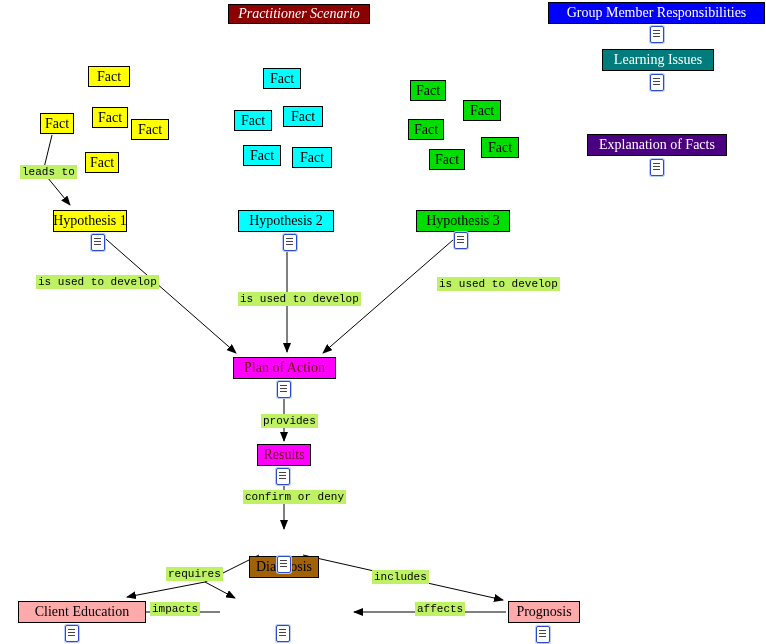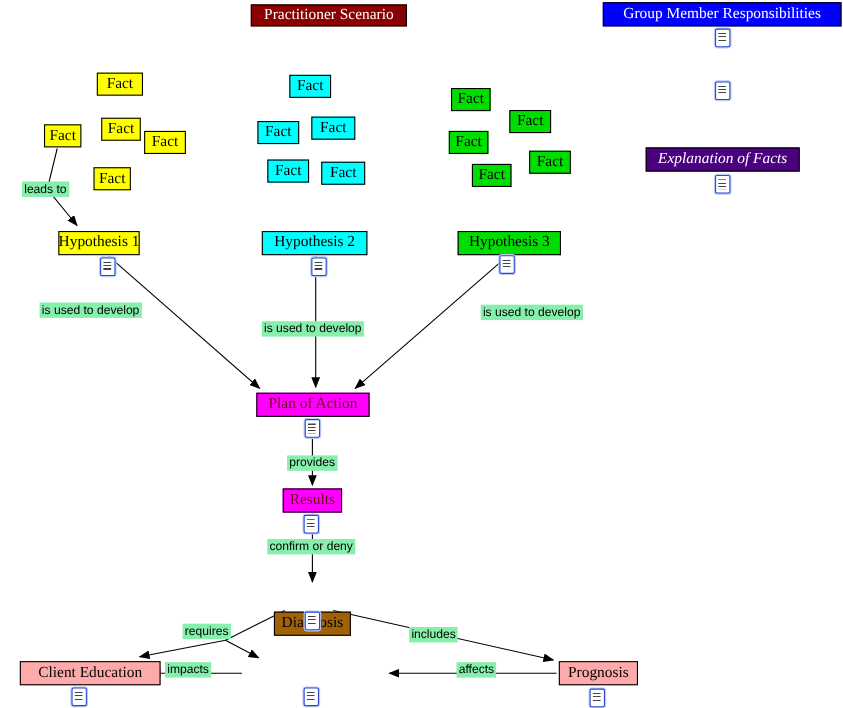--- a/index.html
+++ b/index.html
@@ -2,32 +2,32 @@
 <html><head>
 <meta charset="utf-8">
 <style>
   html,body{margin:0;padding:0;background:#fff;}
   #canvas{position:relative;width:766px;height:644px;background:#fff;overflow:hidden;
           font-family:"Liberation Serif",serif;}
   #edges{position:absolute;left:0;top:0;z-index:1;}
   .node{position:absolute;z-index:3;border:1px solid #000;box-sizing:border-box;
         display:flex;align-items:center;justify-content:center;
         font-family:"Liberation Serif",serif;font-size:14px;white-space:nowrap;}
-  .c-scenario{background:#8B0000;color:#fff;}
+  .c-scenario{background:#8B0000;color:#fff;font-style:italic;}
   .c-blue{background:#0000FF;color:#fff;}
   .c-teal{background:#007C7C;color:#fff;}
-  .c-purple{background:#4B0082;color:#fff;font-style:italic;}
+  .c-purple{background:#4B0082;color:#fff;}
   .c-yellow{background:#FFFF00;color:#000;}
   .c-cyan{background:#00FFFF;color:#000;}
   .c-green{background:#00DD00;color:#000;}
   .c-magenta{background:#FF00FF;color:#6B1010;}
   .c-magenta-k{background:#a16207;color:#000;margin-top:24px;}
   .c-pink{background:#FFAAAA;color:#000;}
-  .elabel{position:absolute;z-index:2;background:#86efac;color:#000;padding:0 2px;
-          font-family:Liberation Sans, sans-serif;font-size:11px;line-height:14px;white-space:nowrap;}
+  .elabel{position:absolute;z-index:2;background:#bef264;color:#000;padding:0 2px;
+          font-family:Liberation Mono, monospace;font-size:11px;line-height:14px;white-space:nowrap;}
   .res{position:absolute;z-index:4;width:12px;height:15px;background:#fff;
        border:1px solid #2b4bcf;border-radius:2px;box-shadow:0 0 0 1px #b9ccf5;cursor:pointer;}
   .res::before{content:"";position:absolute;left:2px;top:3px;width:7px;height:9px;
        background:repeating-linear-gradient(to bottom,#444 0 1px,transparent 1px 3px);}
 </style>
 </head>
 <body>
 
 <div id="canvas">
 
@@ -57,20 +57,21 @@
   <div class="elabel" style="left:437px;top:277px">is used to develop</div>
   <div class="elabel" style="left:261px;top:414px">provides</div>
   <div class="elabel" style="left:243px;top:490px">confirm or deny</div>
   <div class="elabel" style="left:166px;top:567px">requires</div>
   <div class="elabel" style="left:372px;top:570px">includes</div>
   <div class="elabel" style="left:150px;top:602px">impacts</div>
   <div class="elabel" style="left:415px;top:602px">affects</div>
 
   <div class="node c-scenario" style="left:228px;top:4px;width:142px;height:20px">Practitioner Scenario</div>
   <div class="node c-blue" style="left:548px;top:2px;width:217px;height:22px">Group Member Responsibilities</div>
+  <div class="node c-teal" style="left:602px;top:49px;width:112px;height:22px">Learning Issues</div>
   <div class="node c-purple" style="left:587px;top:134px;width:140px;height:22px">Explanation of Facts</div>
 
   <div class="node c-yellow" style="left:88px;top:66px;width:42px;height:21px">Fact</div>
   <div class="node c-yellow" style="left:40px;top:113px;width:34px;height:21px">Fact</div>
   <div class="node c-yellow" style="left:92px;top:107px;width:36px;height:21px">Fact</div>
   <div class="node c-yellow" style="left:131px;top:119px;width:38px;height:21px">Fact</div>
   <div class="node c-yellow" style="left:85px;top:152px;width:34px;height:21px">Fact</div>
 
   <div class="node c-cyan" style="left:263px;top:68px;width:38px;height:21px">Fact</div>
   <div class="node c-cyan" style="left:234px;top:110px;width:38px;height:21px">Fact</div>

